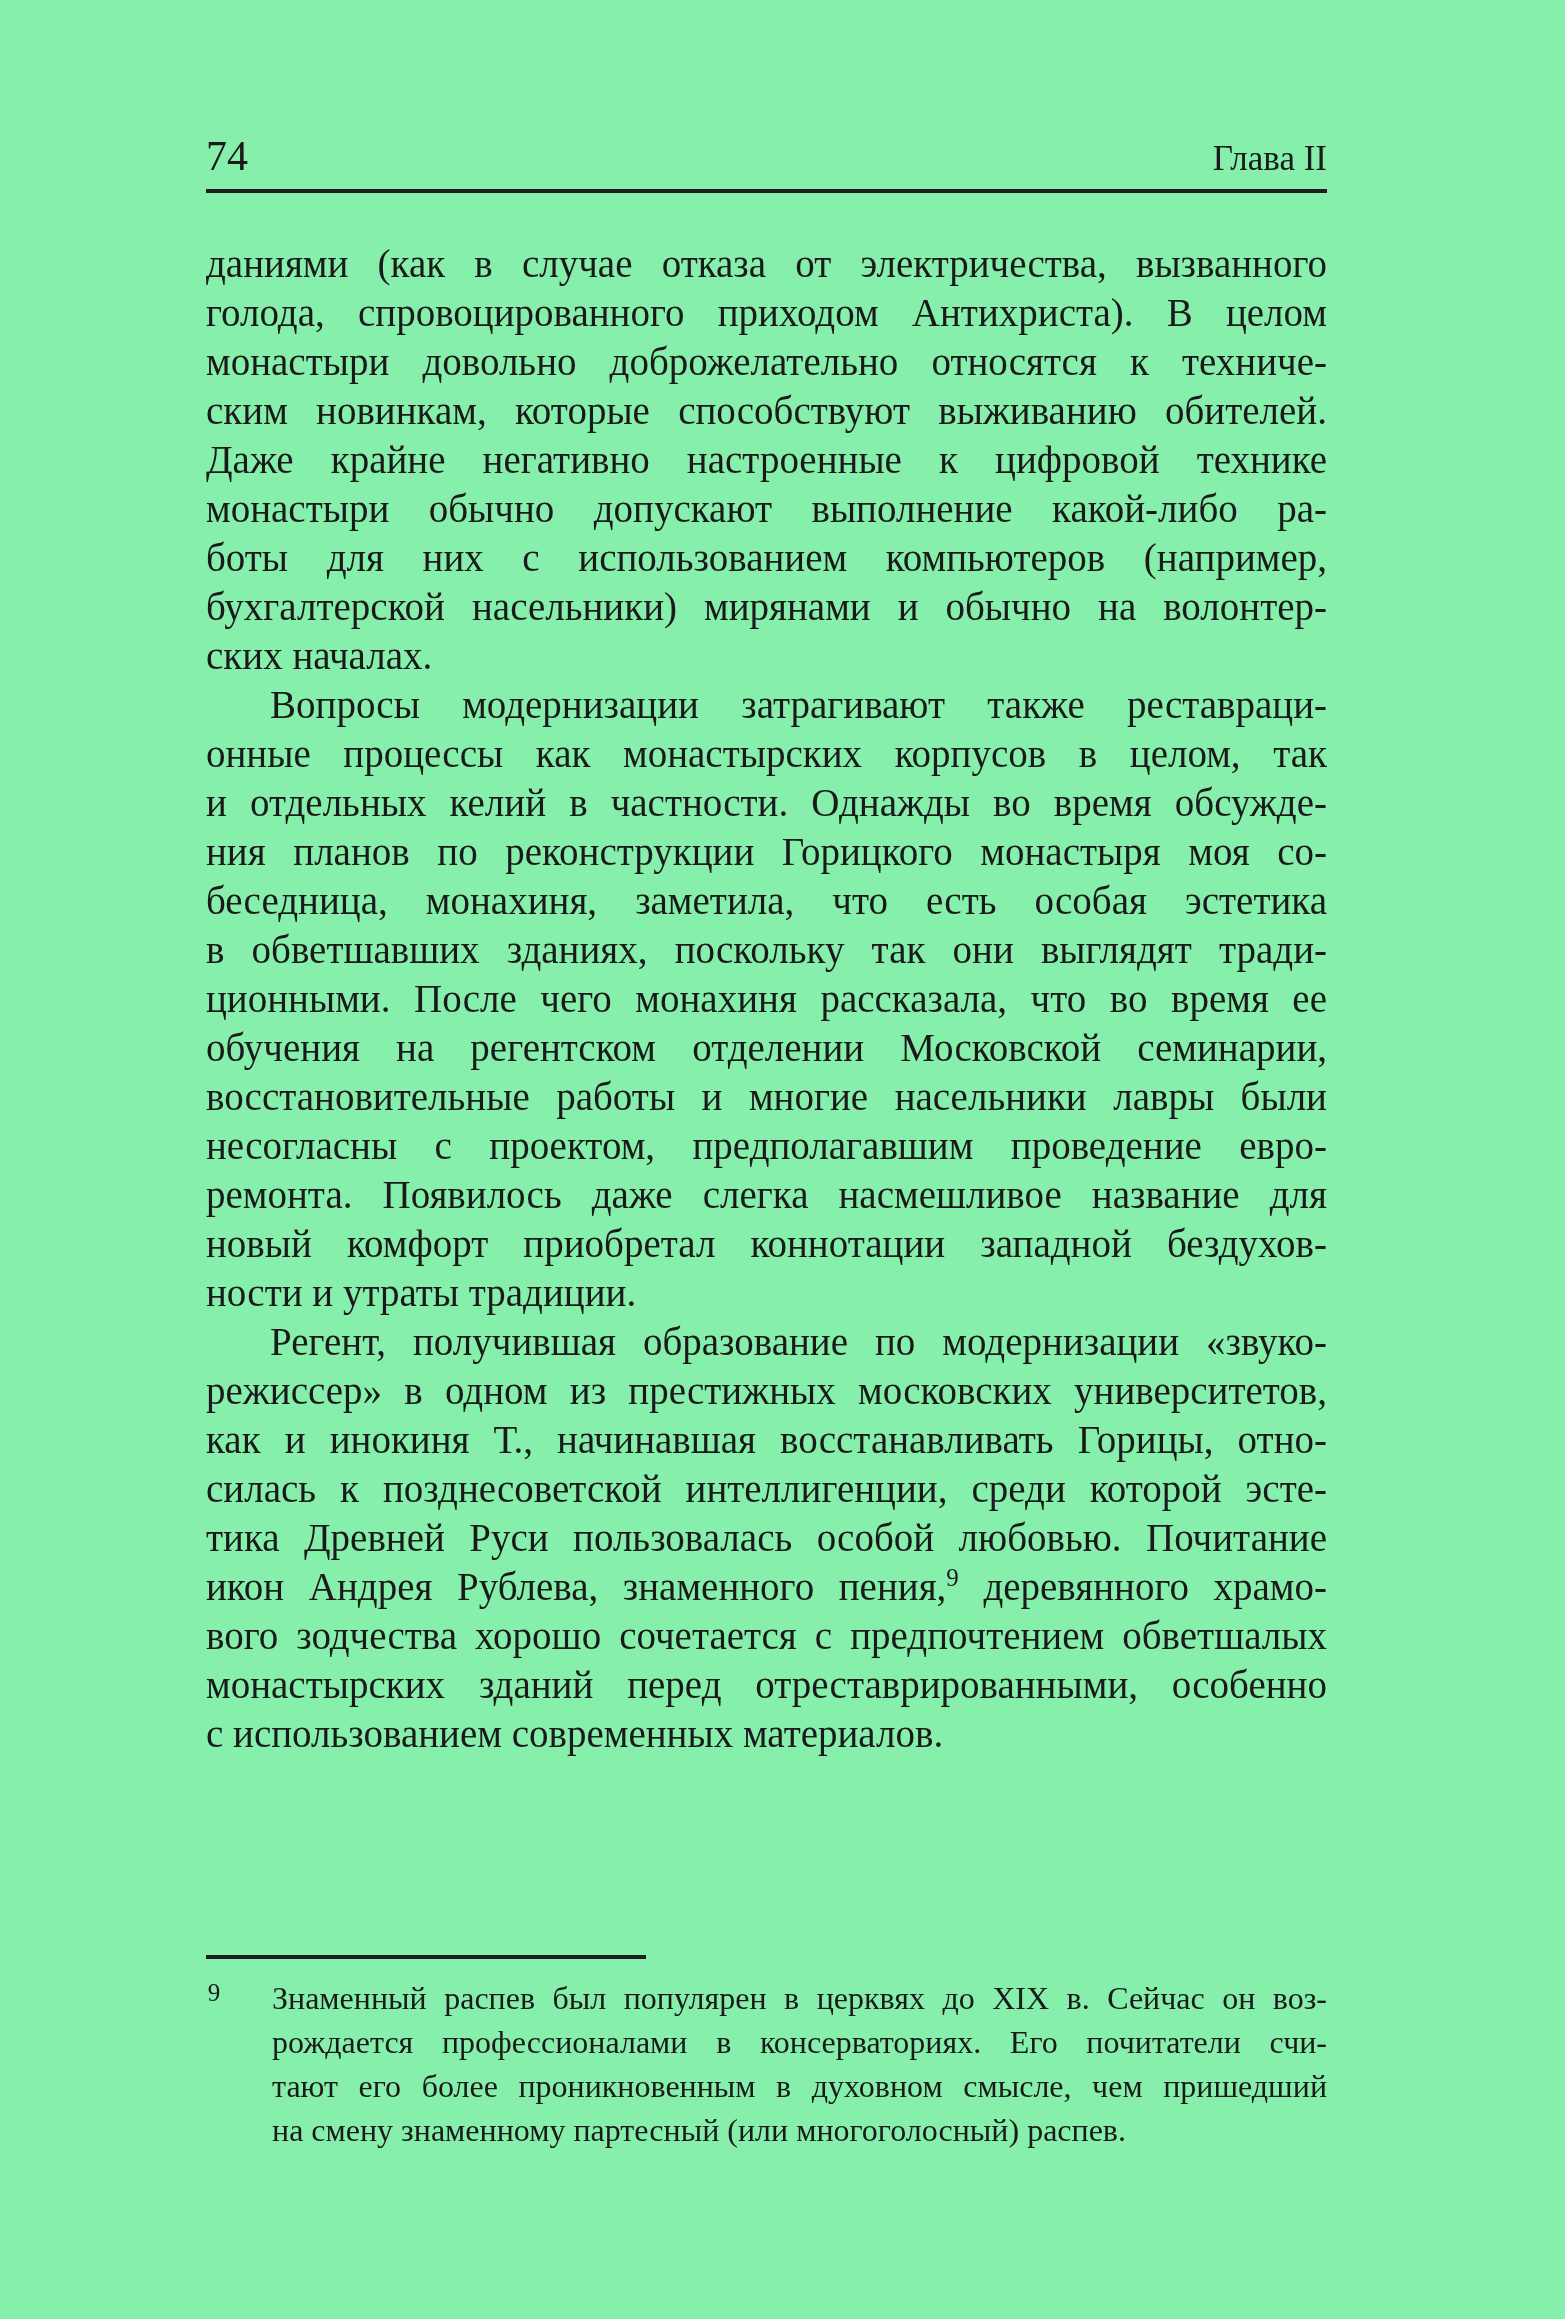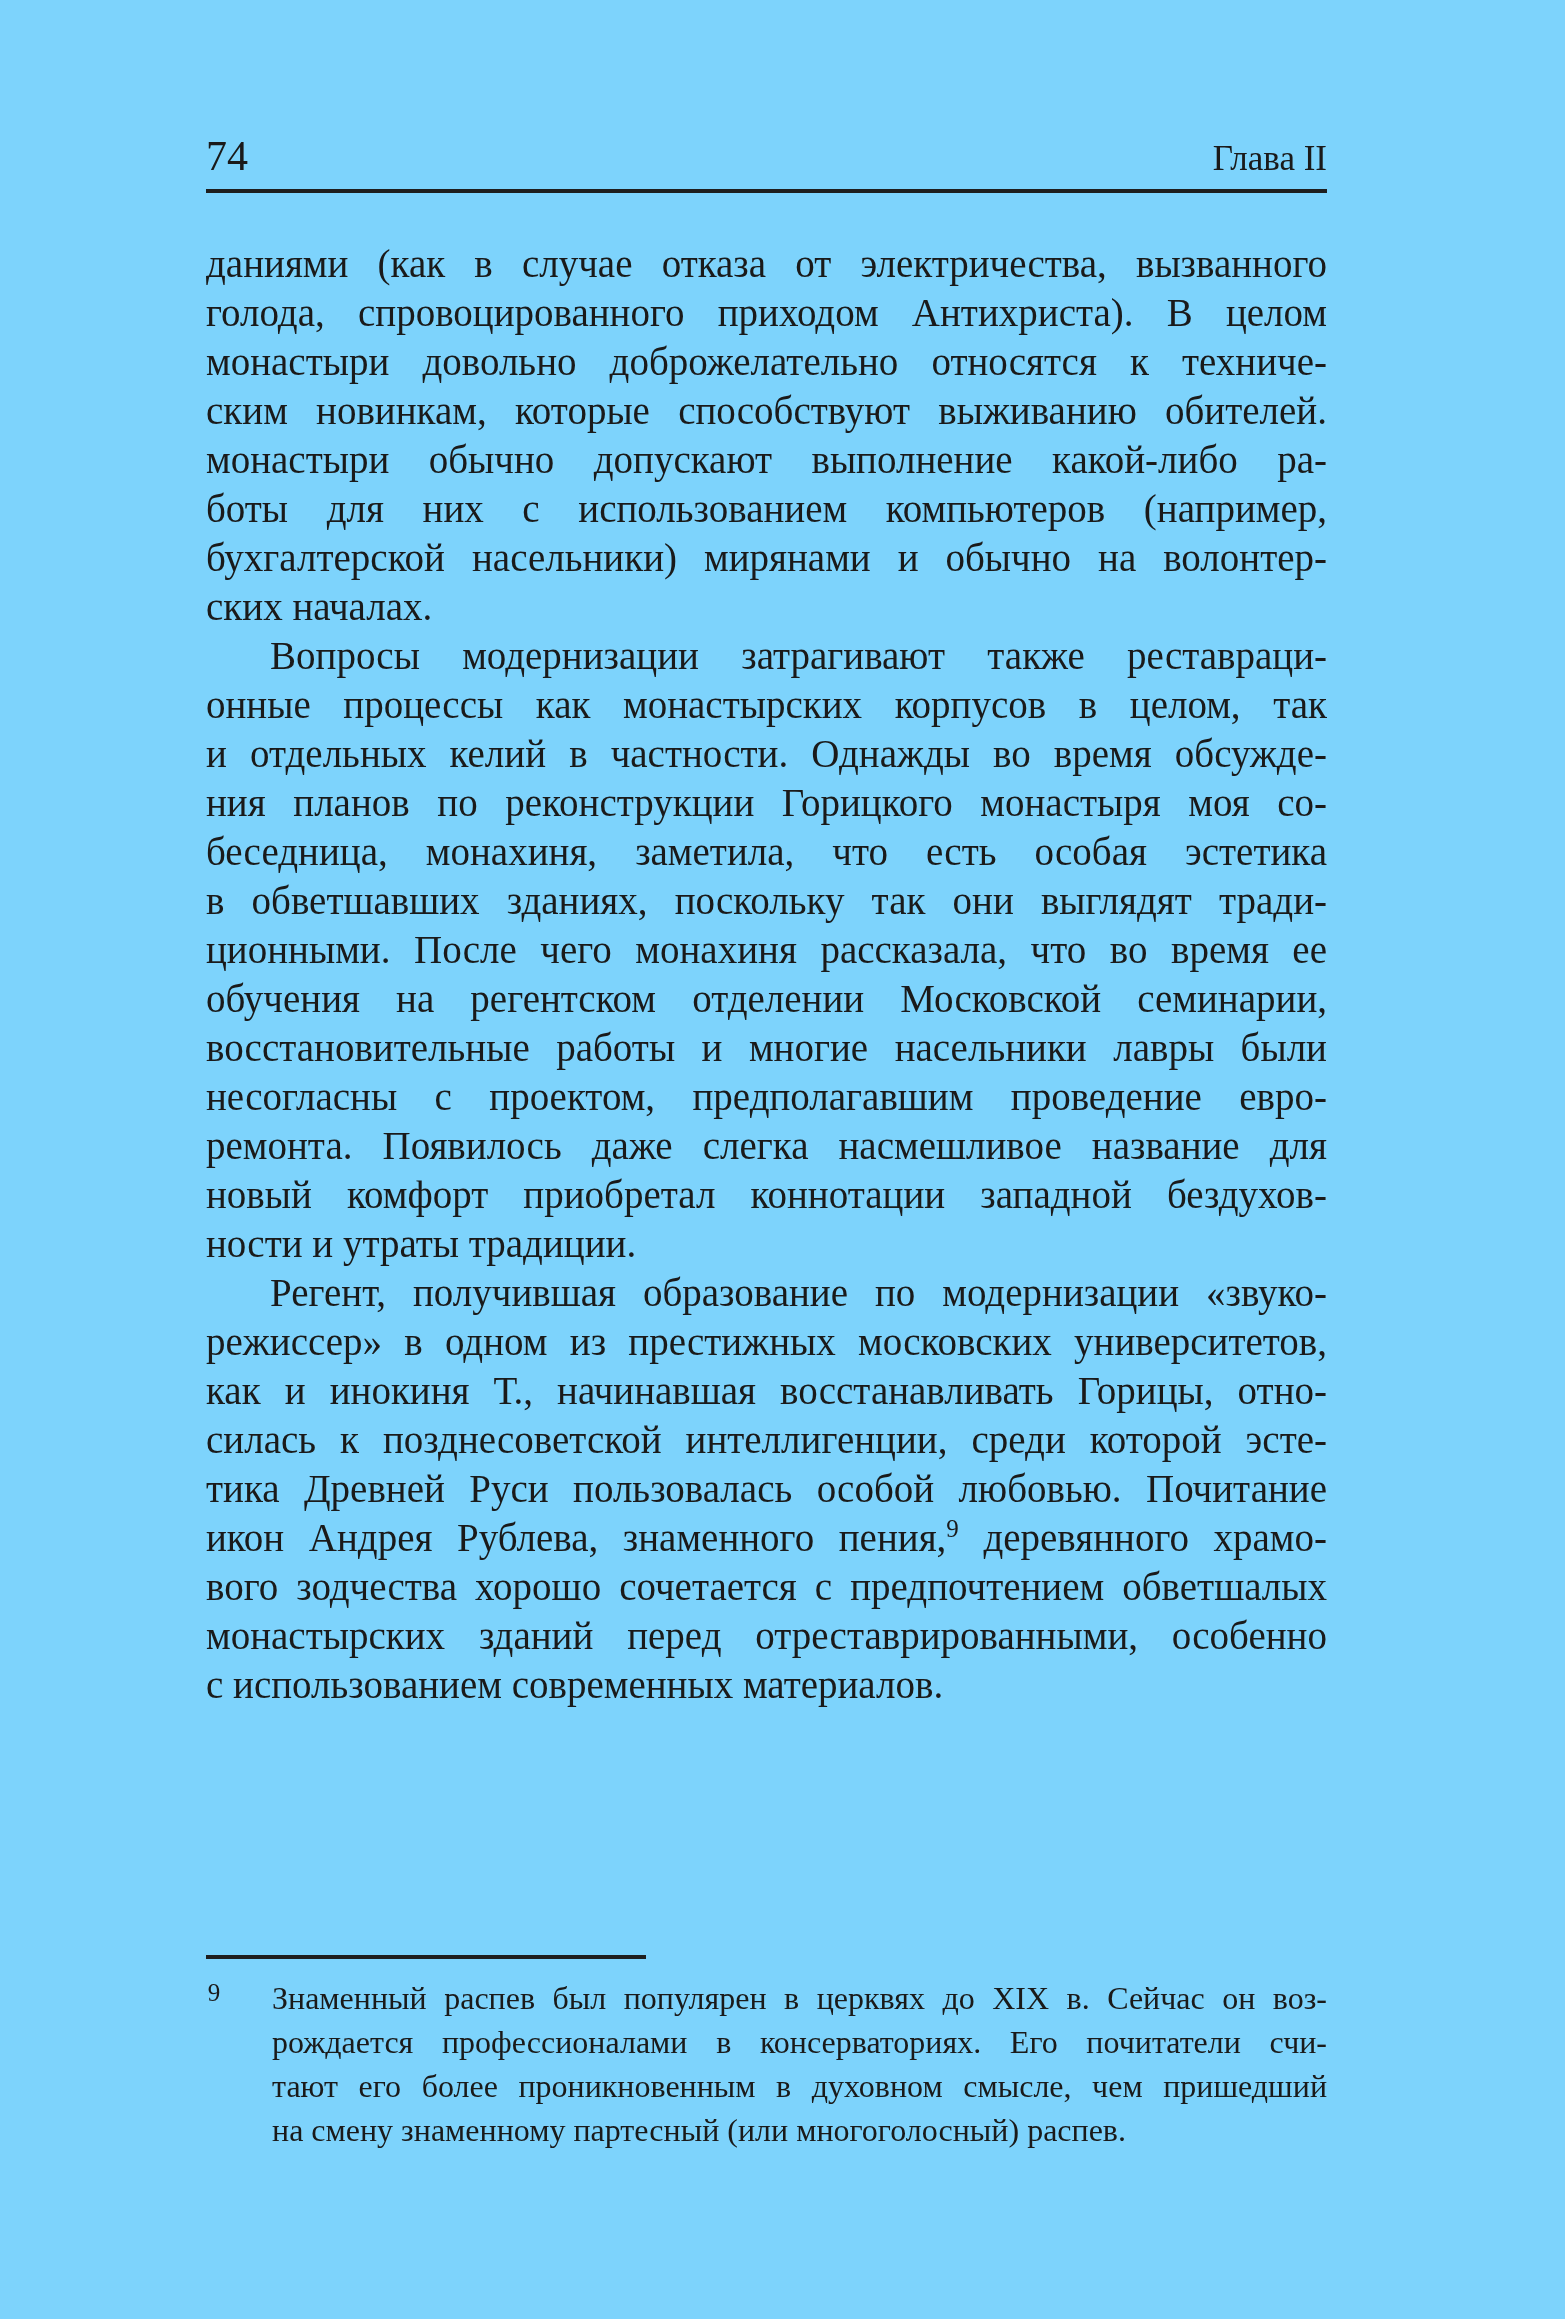--- a/index.html
+++ b/index.html
@@ -1,20 +1,20 @@
 <!DOCTYPE html>
 <html lang="ru" style="font-size:14.6px"><head>
 <meta charset="utf-8">
 <style>
   html, body { margin: 0; padding: 0; background: #e8e8e8; }
   .page {
     position: relative;
     width: 1565px;
     height: 2320px;
-    background: #7dd3fc;
+    background: #86efac;
     font-family: "Liberation Serif", "DejaVu Serif", serif;
     color: #1a1a1a;
     overflow: hidden;
   }
   .page-header {
     position: absolute;
     left: 206px;
     width: 1121px;
     top: 133px;
     display: flex;
@@ -87,20 +87,21 @@
   </div>
   <div class="header-rule"></div>
 
   <div class="body-text">
 
     <div class="para">
       <div class="line">даниями (как в случае отказа от электричества, вызванного</div>
       <div class="line">голода, спровоцированного приходом Антихриста). В целом</div>
       <div class="line">монастыри довольно доброжелательно относятся к техниче-</div>
       <div class="line">ским новинкам, которые способствуют выживанию обителей.</div>
+      <div class="line">Даже крайне негативно настроенные к цифровой технике</div>
       <div class="line">монастыри обычно допускают выполнение какой-либо ра-</div>
       <div class="line">боты для них с использованием компьютеров (например,</div>
       <div class="line">бухгалтерской насельники) мирянами и обычно на волонтер-</div>
       <div class="line para-end">ских началах.</div>
     </div>
 
     <div class="para indented">
       <div class="line">Вопросы модернизации затрагивают также реставраци-</div>
       <div class="line">онные процессы как монастырских корпусов в целом, так</div>
       <div class="line">и отдельных келий в частности. Однажды во время обсужде-</div>

